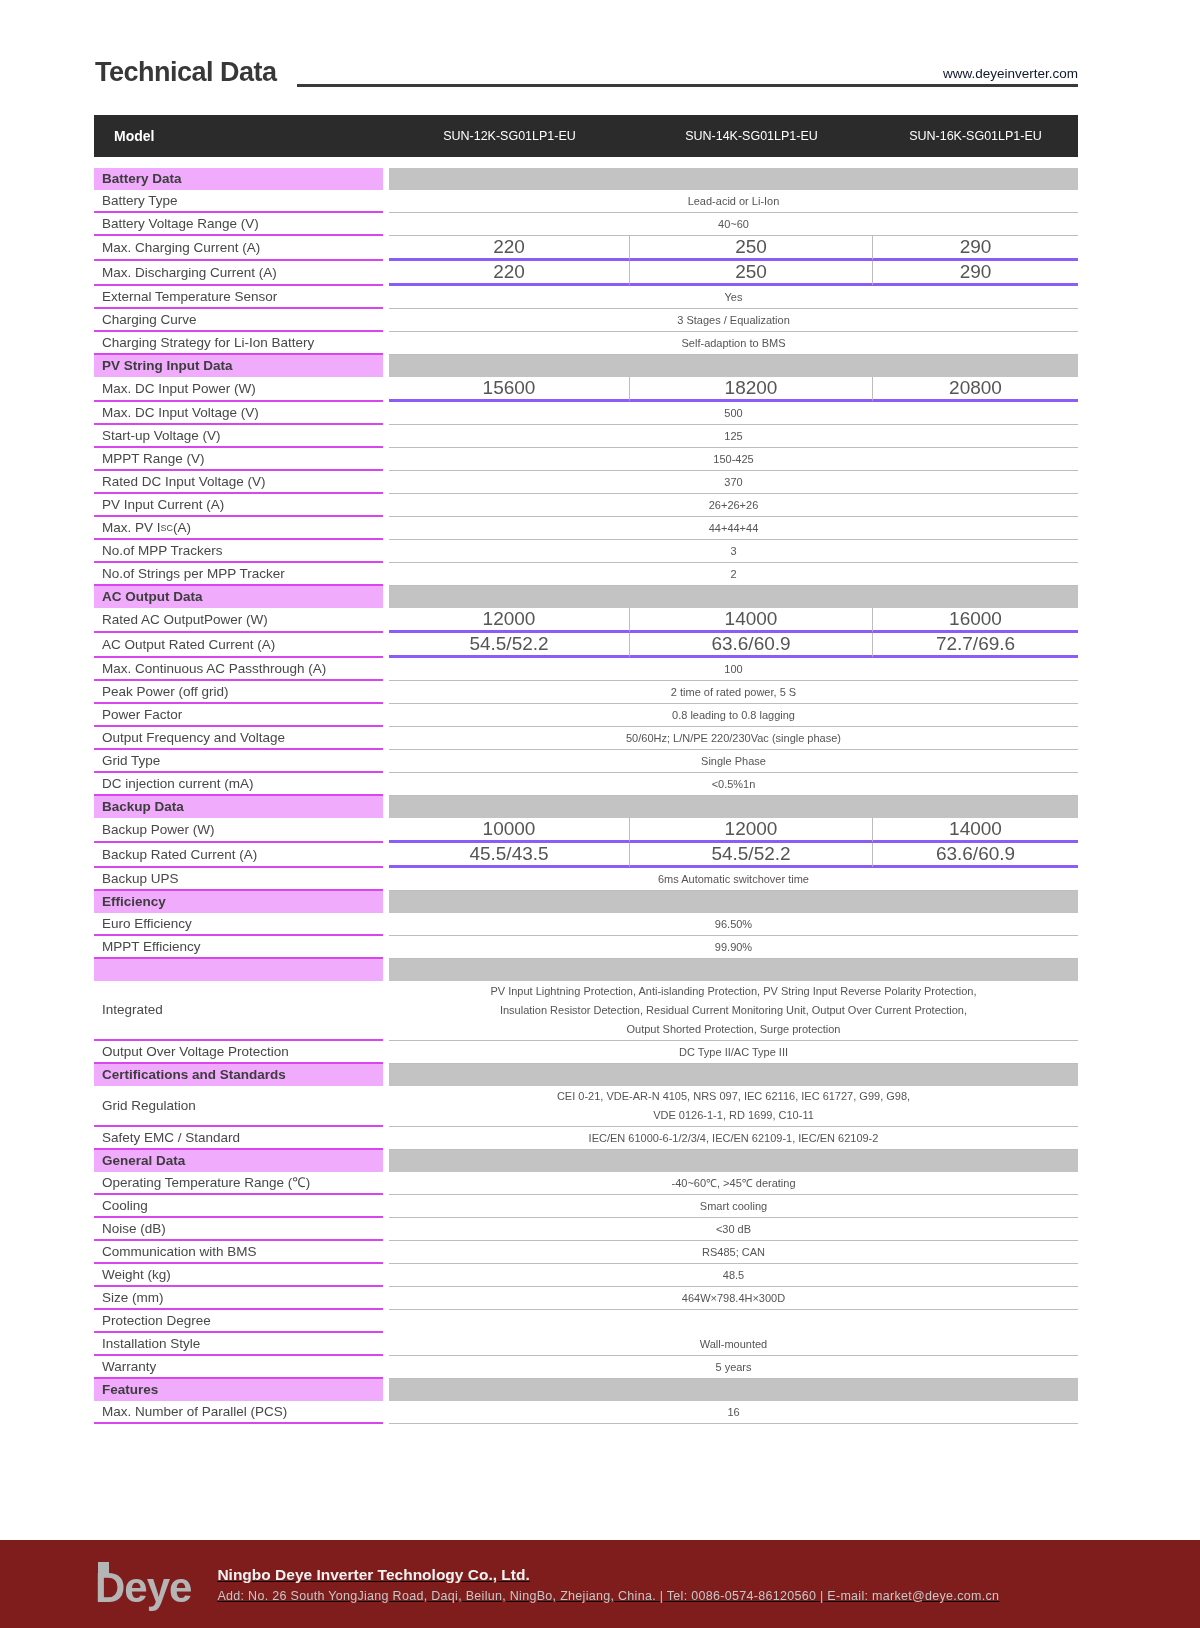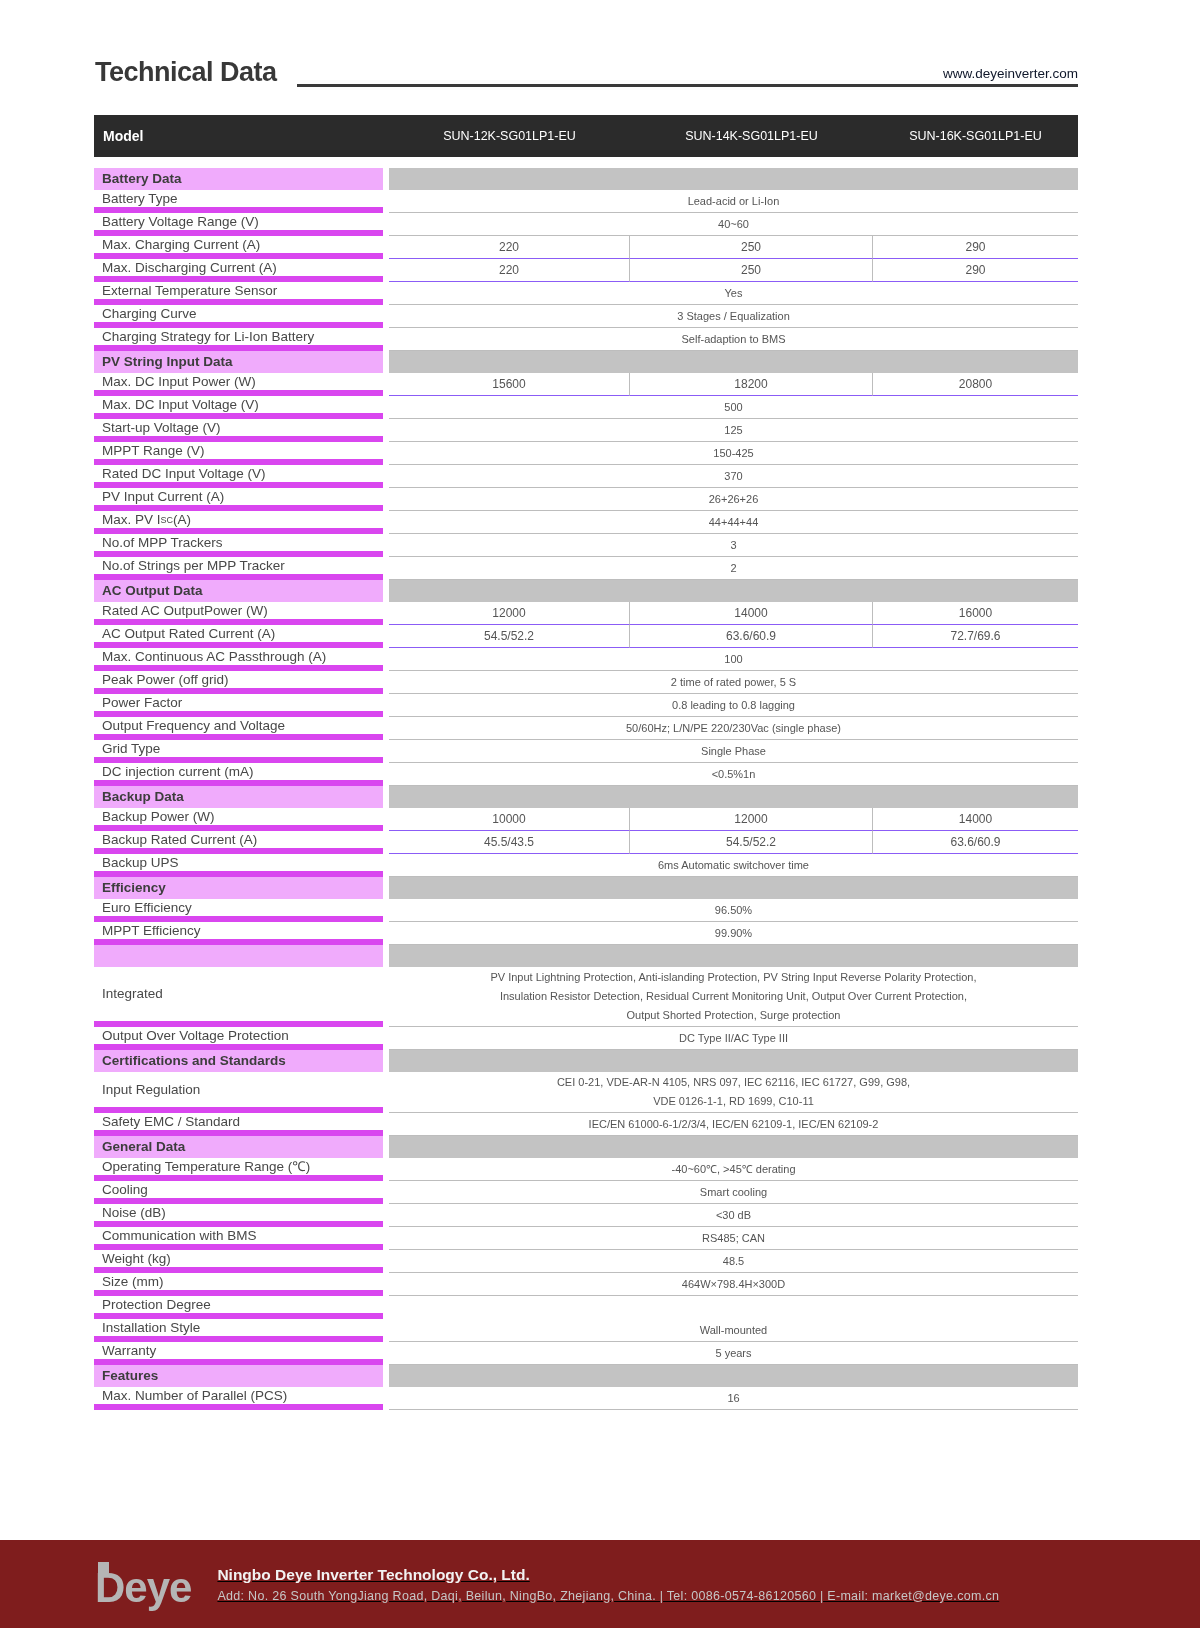--- a/index.html
+++ b/index.html
@@ -11,50 +11,50 @@
   .page-title{
     position:absolute;left:95px;top:57px;font-size:27px;font-weight:bold;
     color:#383838;letter-spacing:-0.5px;margin:0;
   }
   .title-rule{position:absolute;left:297px;top:84px;width:781px;height:3px;background:#3a3a3a;}
   .website{position:absolute;top:66px;right:122px;font-size:13.5px;color:#0f172a;}
 
   
   .spec-table{position:absolute;left:94px;top:115px;width:984px;}
   .model-bar{height:42px;background:#2b2b2b;display:flex;align-items:center;color:#ffffff;}
-  .m-label{width:295px;padding-left:9px;box-sizing:border-box;font-weight:bold;font-size:14px;}
+  .m-label{width:295px;padding-left:20px;box-sizing:border-box;font-weight:bold;font-size:14px;}
   .m-col{text-align:center;font-size:12.5px;}
   .m-c1{width:241px;}
   .m-c2{width:243px;}
   .m-c3{width:205px;}
 
   .sec-header{display:flex;height:22px;}
   .sec-header.first{margin-top:11px;}
   .sh-label{
     width:289px;margin-right:6px;background:#f0abfc;font-weight:bold;font-size:13.5px;
     color:#3d3d3d;line-height:22px;padding-left:8px;box-sizing:border-box;
     white-space:nowrap;overflow:hidden;
   }
   .sh-data{width:689px;background:#c3c3c3;}
 
   .row{display:flex;min-height:23px;}
   .label-cell{
-    width:289px;margin-right:6px;border-bottom:6px solid #d946ef;box-sizing:border-box;
+    width:289px;margin-right:6px;border-bottom:2px solid #d946ef;box-sizing:border-box;
     display:flex;align-items:center;padding-left:8px;font-size:13.5px;color:#484848;
     line-height:16px;
   }
   .label-cell sub{font-size:9px;line-height:0;}
   .data-area{width:689px;display:flex;align-items:stretch;}
   .val-span{
     flex:1;border-bottom:1px solid #bdbdbd;display:flex;align-items:center;justify-content:center;
     text-align:center;font-size:11px;color:#555555;white-space:pre-line;line-height:19px;padding:1px 0;
   }
   .val-cell{
-    box-sizing:border-box;border-bottom:1px solid #8b5cf6;display:flex;align-items:center;
-    justify-content:center;font-size:12px;color:#555555;
+    box-sizing:border-box;border-bottom:3px solid #8b5cf6;display:flex;align-items:center;
+    justify-content:center;font-size:19px;color:#555555;
   }
   .val-cell.c1{width:241px;border-right:1px solid #bdbdbd;}
   .val-cell.c2{width:243px;border-right:1px solid #bdbdbd;}
   .val-cell.c3{width:205px;}
 
   
   .footer{
     position:absolute;left:0;bottom:0;width:1200px;height:88px;background:#7f1d1d;
     display:flex;align-items:center;
   }
@@ -304,21 +304,21 @@
         <div class="label-cell">Output Over Voltage Protection</div>
         <div class="data-area">
           <div class="val-span">DC Type II/AC Type III</div>
         </div>
       </div>
       <div class="sec-header">
         <div class="sh-label">Certifications and Standards</div>
         <div class="sh-data"></div>
       </div>
       <div class="row">
-        <div class="label-cell">Input Regulation</div>
+        <div class="label-cell">Grid Regulation</div>
         <div class="data-area">
           <div class="val-span">CEI 0-21, VDE-AR-N 4105, NRS 097, IEC 62116, IEC 61727, G99, G98,
 VDE 0126-1-1, RD 1699, C10-11</div>
         </div>
       </div>
       <div class="row">
         <div class="label-cell">Safety EMC / Standard</div>
         <div class="data-area">
           <div class="val-span">IEC/EN 61000-6-1/2/3/4, IEC/EN 62109-1, IEC/EN 62109-2</div>
         </div>

